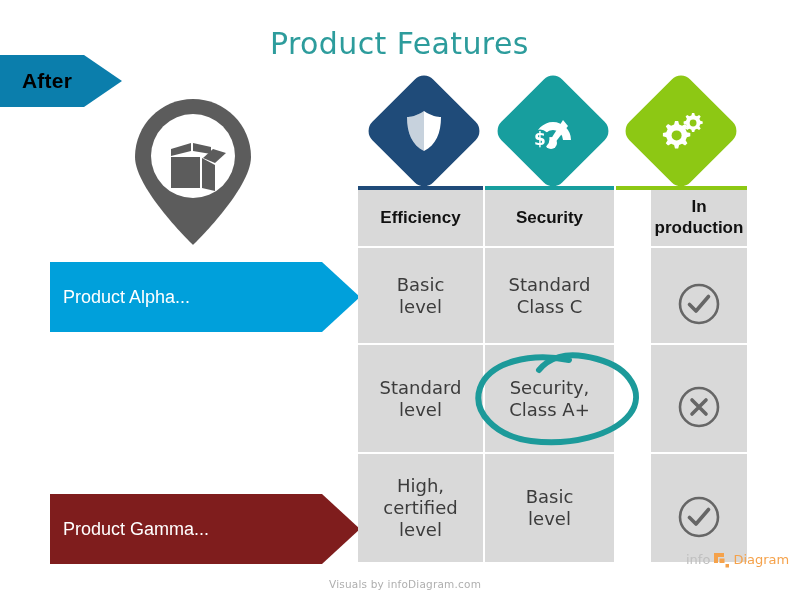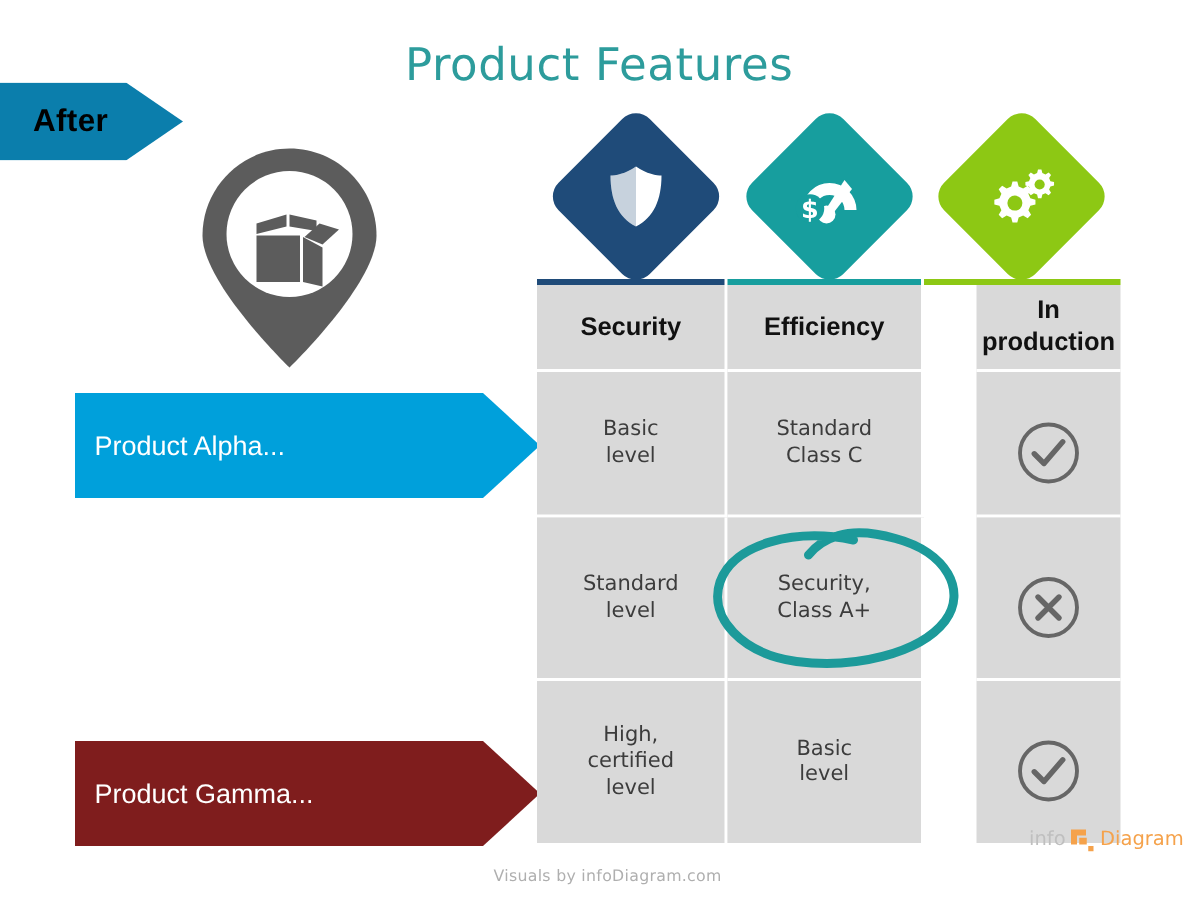--- a/index.html
+++ b/index.html
@@ -109,21 +109,21 @@
     gap: 0;
   }
   .cell {
     background: #D9D9D9;
     border-right: 2px solid #ffffff;
     border-bottom: 2px solid #ffffff;
     display: flex;
     align-items: center;
     justify-content: center;
     text-align: center;
-    font-size: 14px;
+    font-size: 18px;
     color: #3C3C3C;
     font-family: "DejaVu Sans", sans-serif;
     line-height: 1.22;
     white-space: pre-line;
     box-sizing: border-box;
   }
   .cell.last-col { border-right: none; margin-left: 35px; }
   .cell.last-row { border-bottom: none; }
   .cell.header {
     font-family: "Liberation Sans", sans-serif;
@@ -269,22 +269,22 @@
   </div>
 
   <div class="table-wrap">
 
     <div class="col-topbar" style="left:0px;width:125px;background:#1F4B79;"></div>
     <div class="col-topbar" style="left:127px;width:129px;background:#179E9E;"></div>
     <div class="col-topbar" style="left:258px;width:131px;background:#8DC814;"></div>
 
     <div class="table-grid">
 
+      <div class="cell header">Efficiency</div>
       <div class="cell header">Security</div>
-      <div class="cell header">Efficiency</div>
       <div class="cell header last-col">In
 production</div>
 
       <div class="cell">Basic
 level</div>
       <div class="cell">Standard
 Class C</div>
       <div class="cell last-col status">
         <span>
           <svg width="44" height="44" viewBox="0 0 44 44">

